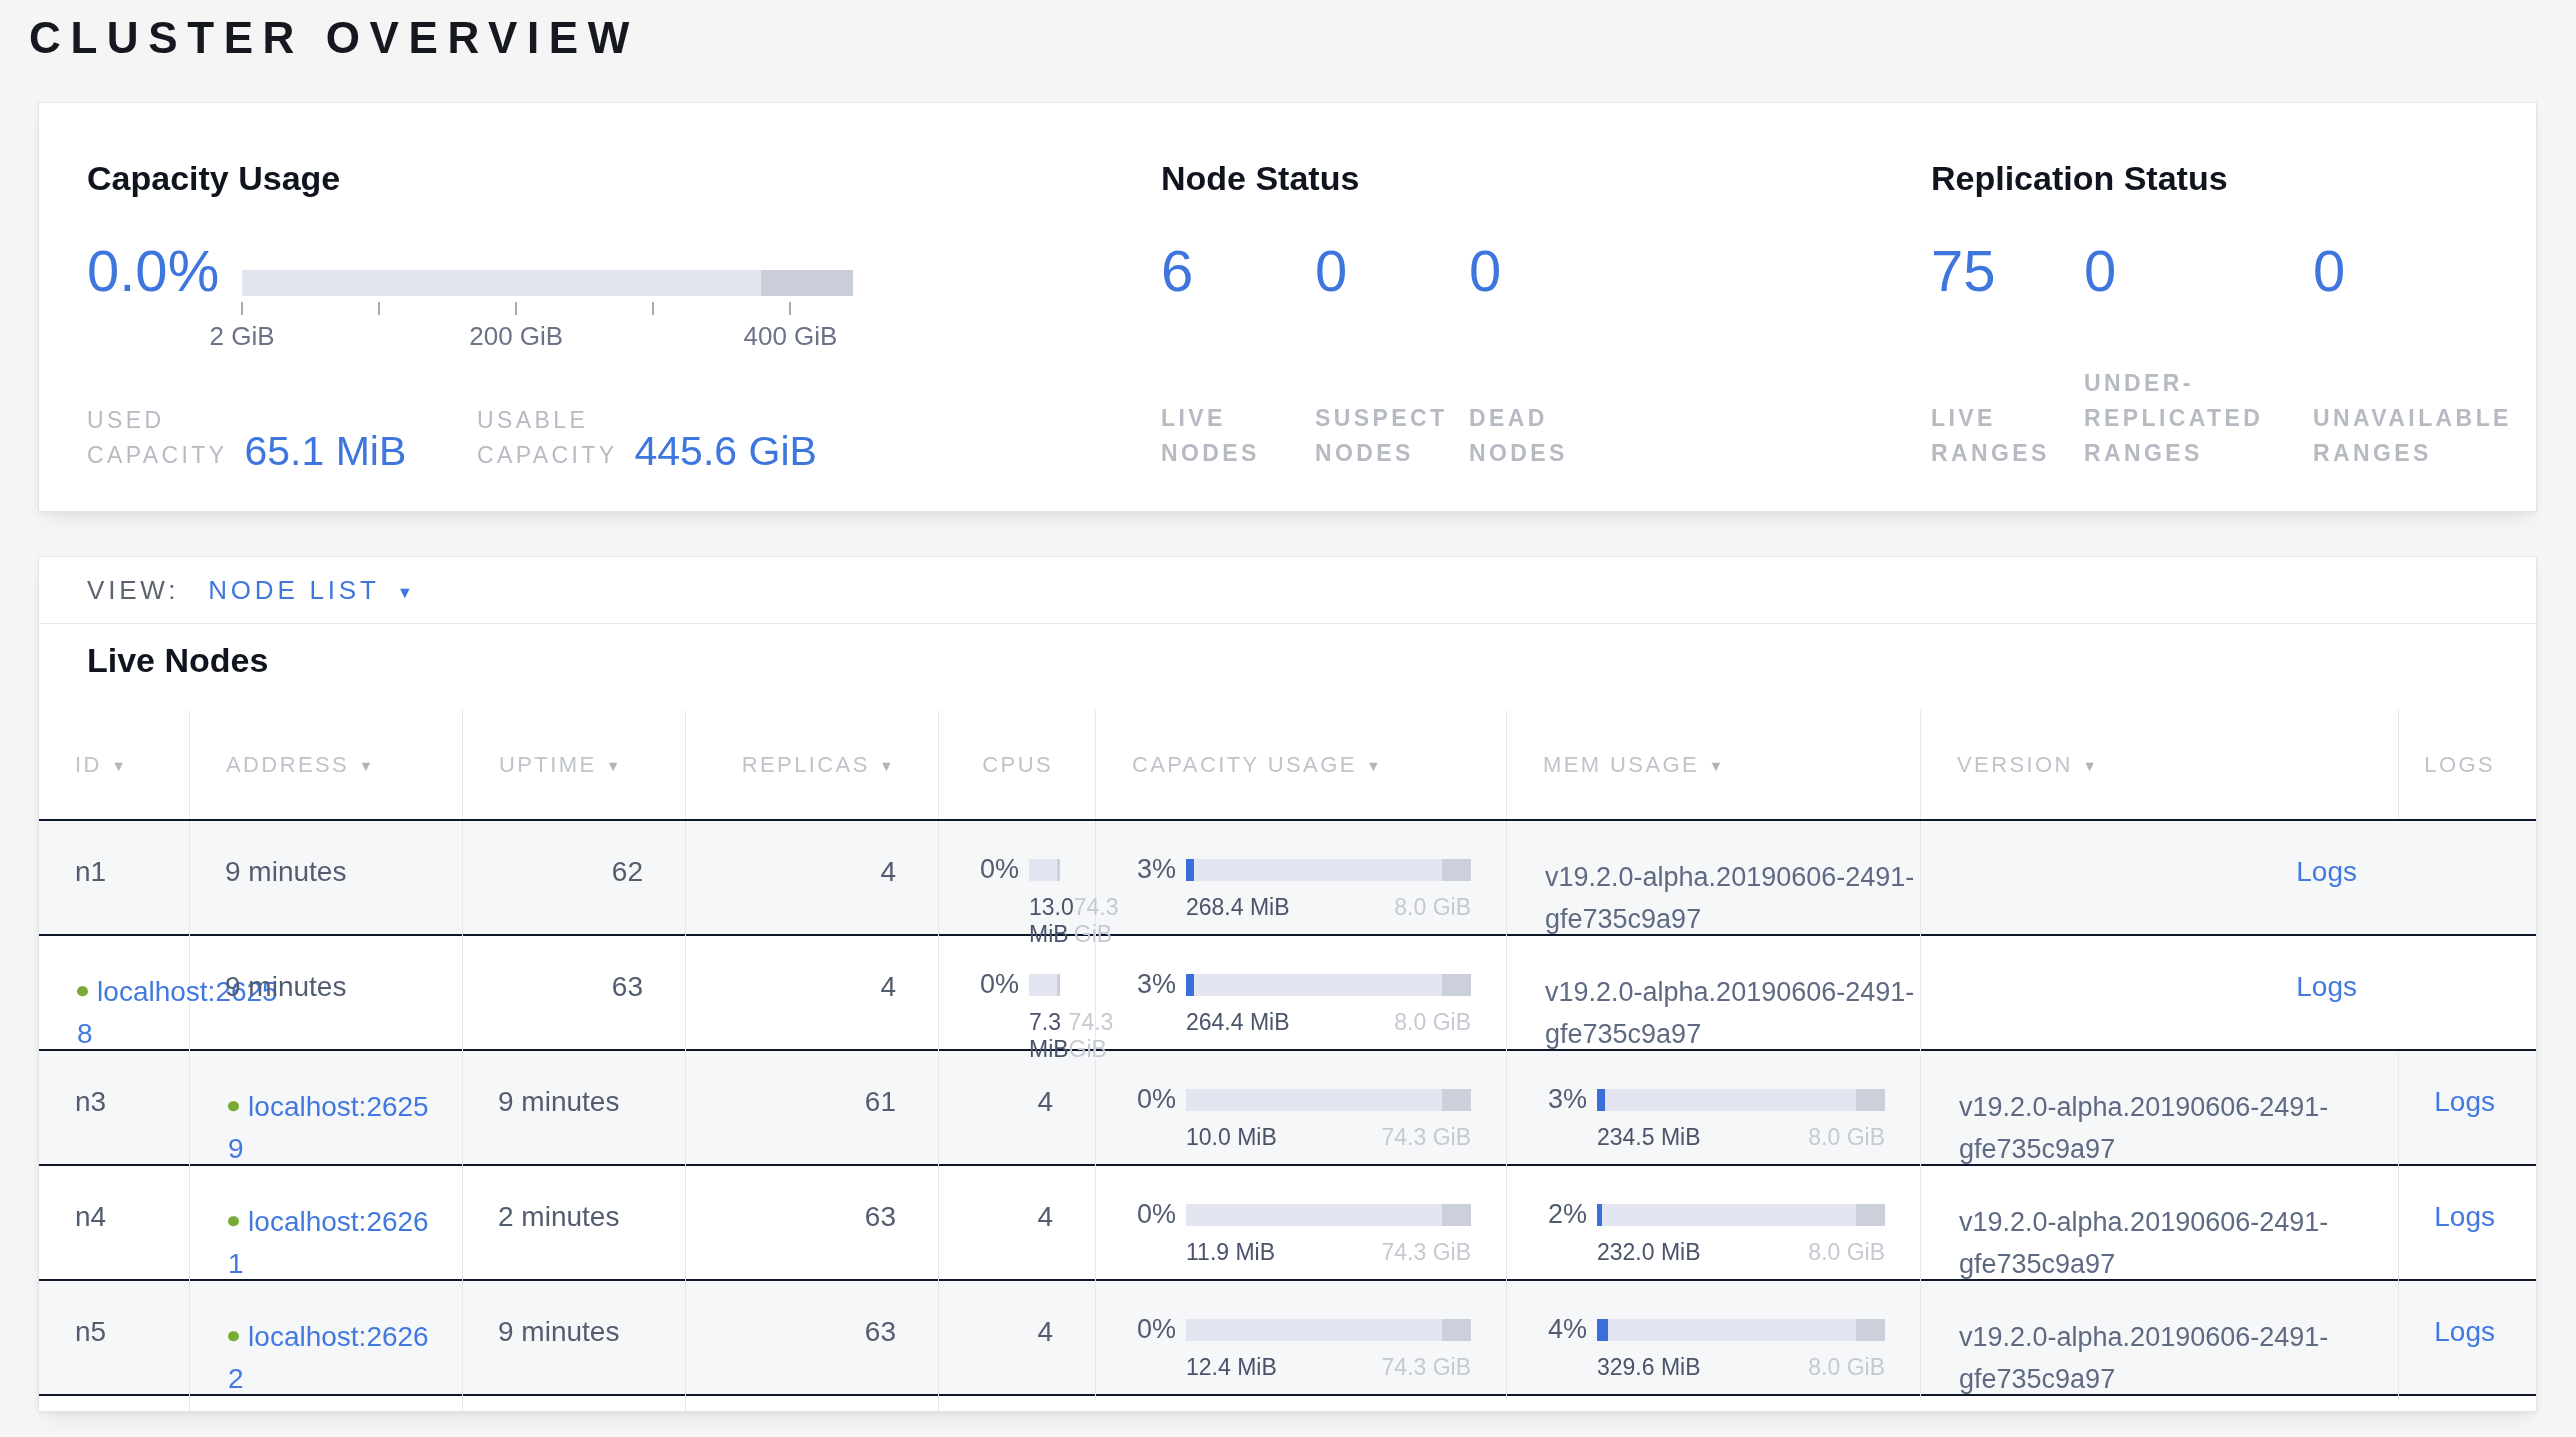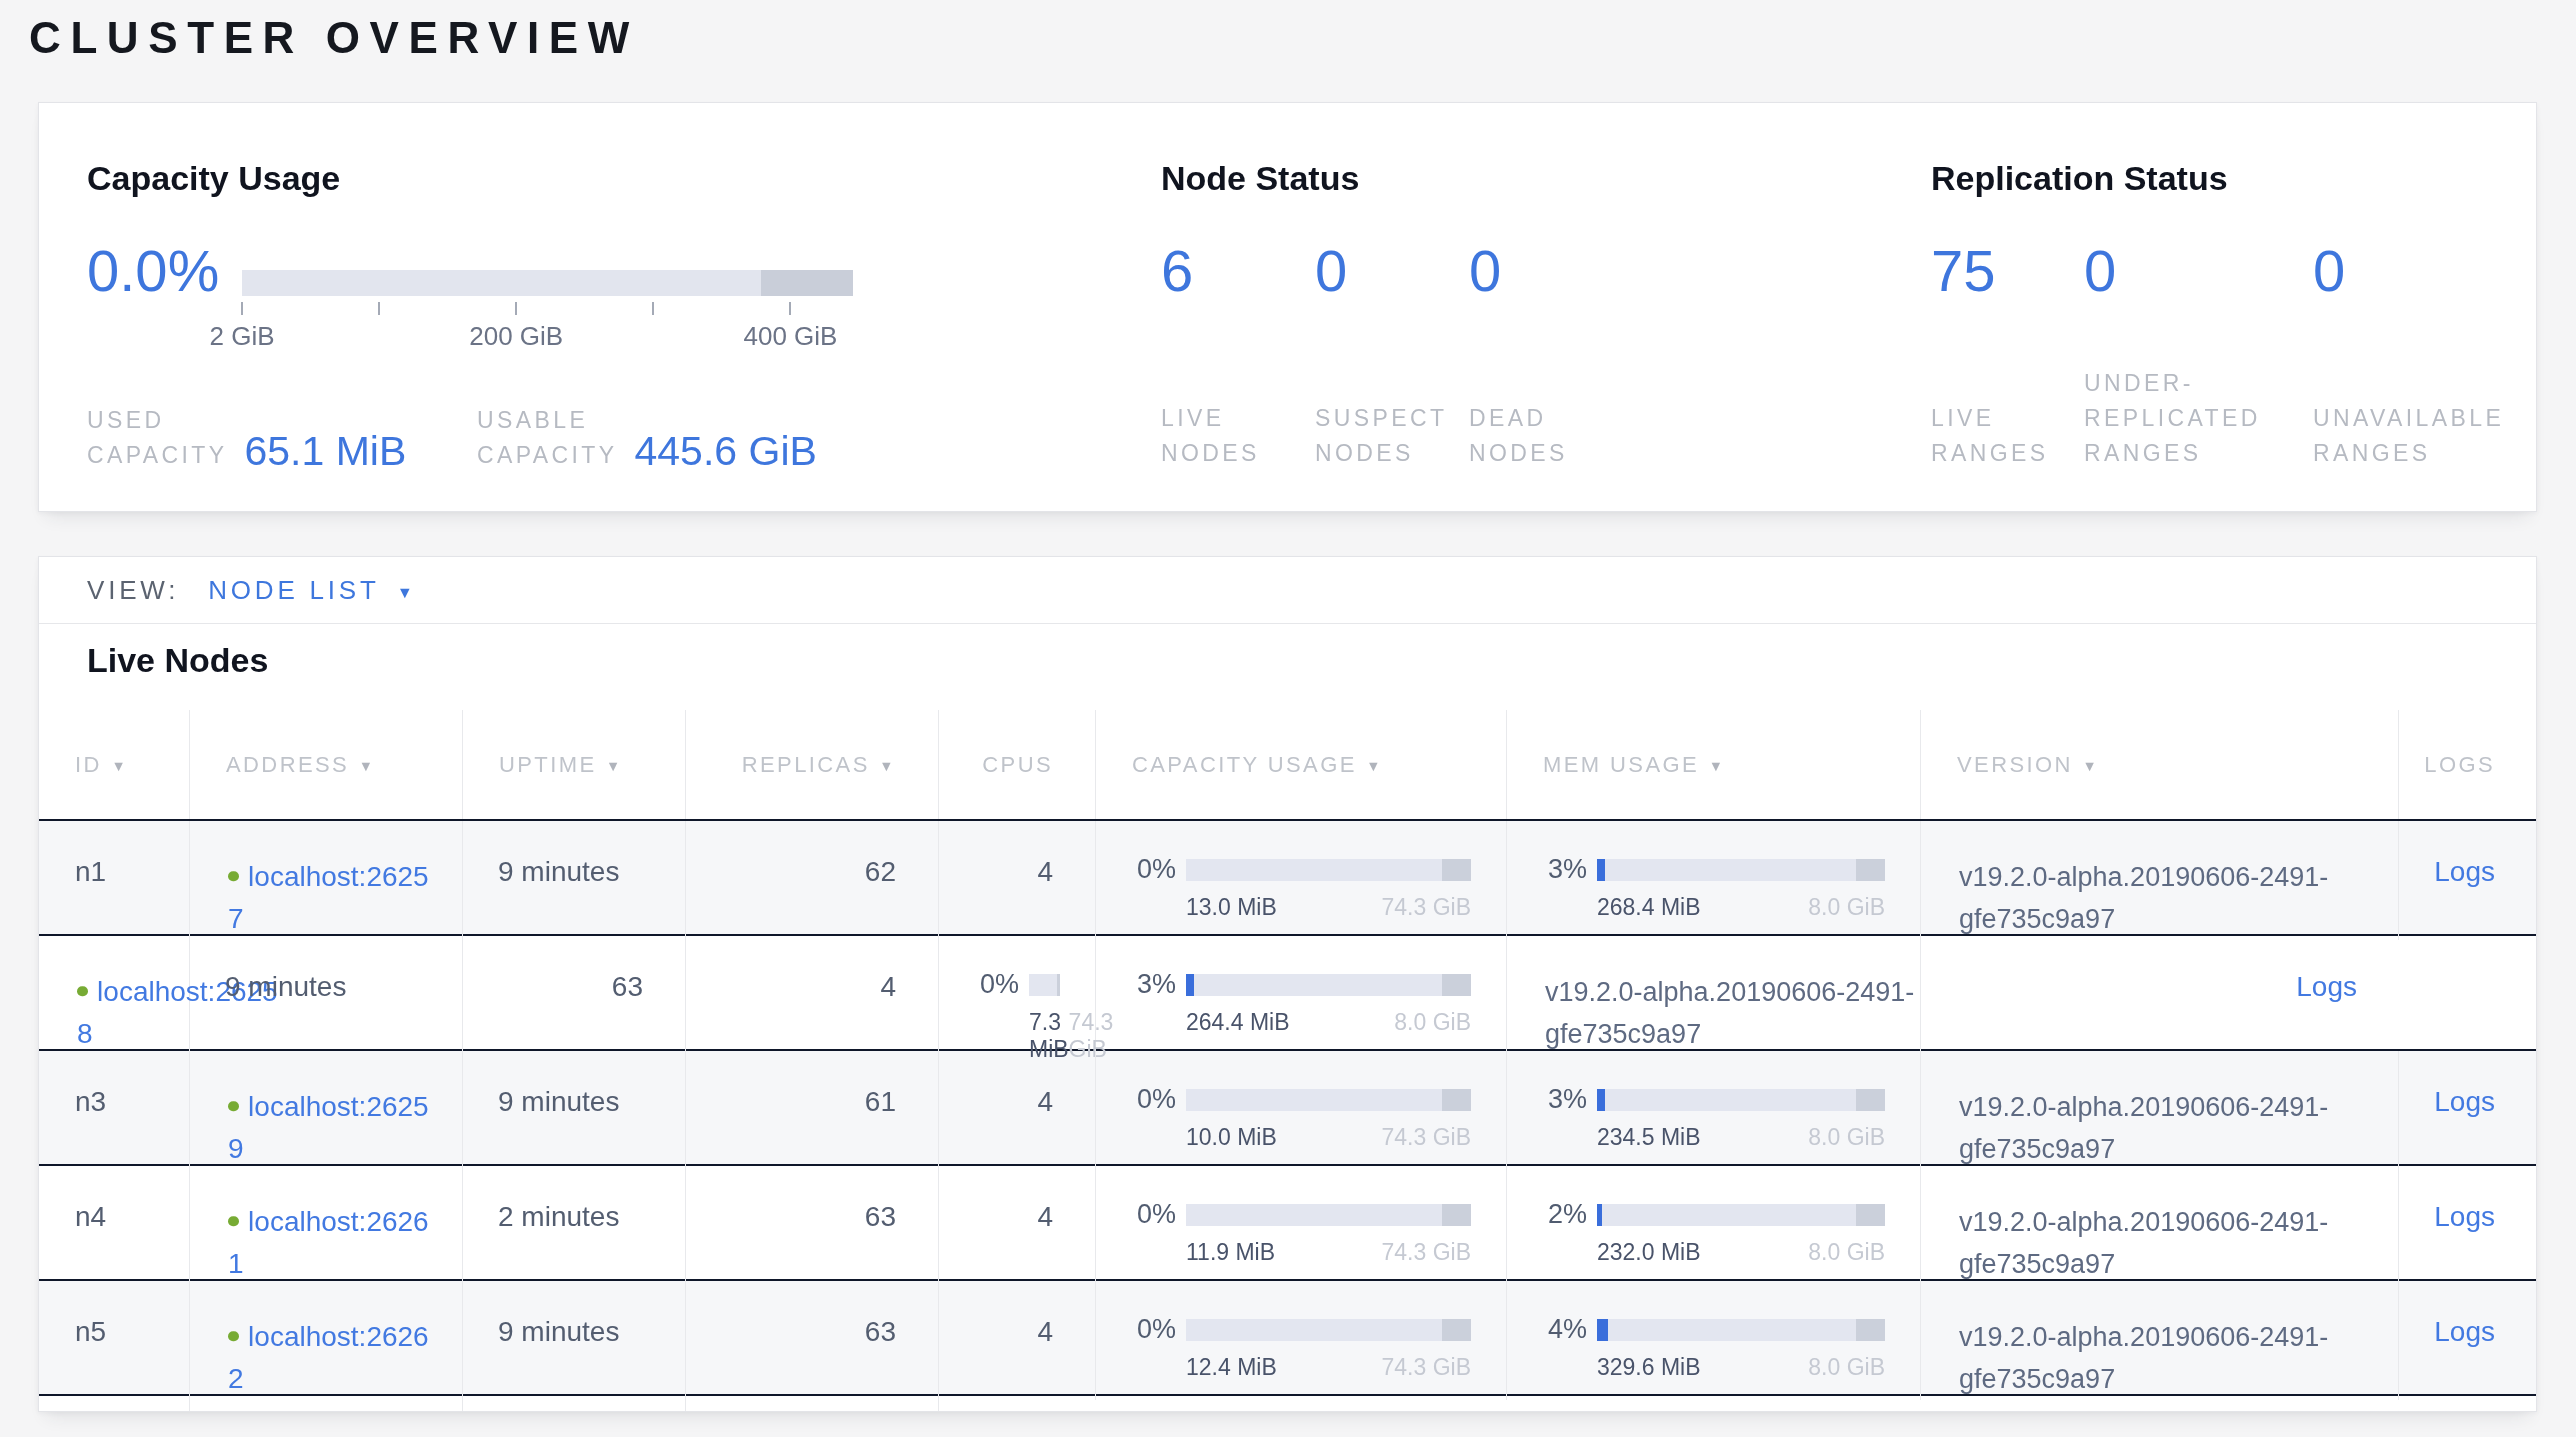--- a/index.html
+++ b/index.html
@@ -39,20 +39,21 @@
   .st-replication{ left:1892px; }
 
   .big-stat {
     position:absolute; top:136px;
     font-size:58px; line-height:63px; color:#3e76dd;
   }
   .stat-label {
     position:absolute; bottom:40px;
     font-size:23px; line-height:35px; letter-spacing:3.4px;
     color:#b6bac2;
+    font-weight:bold;
   }
 
   
   .cap-pct { left:48px; }
   .cap-chart { position:absolute; left:203px; top:167px; width:611px; }
   .cap-bar { position:relative; height:26px; background:#e2e5ee; }
   .cap-bar .darkseg { position:absolute; right:0; top:0; bottom:0; width:15%; background:#c9ced9; }
   .cap-axis { position:relative; height:58px; }
   .cap-axis .tick {
     position:absolute; top:5.8px; width:1.9px; height:13.4px; background:#a4aab6;
@@ -270,25 +271,20 @@
             <span>VERSION</span>
             <span class="sort-caret">▼</span>
           </div>
           <div class="right">
             <span>LOGS</span>
           </div>
         </div>
       <div id="tbody">
   <div class="trow tbody-row">
     <div class="cell-id">n1</div>
-    <div class="cell-address">
-      <div class="addr-wrap">
-        <span class="dot"></span><a class="link">localhost:26257</a>
-      </div>
-    </div>
     <div class="cell-uptime">9 minutes</div>
     <div class="cell-replicas">62</div>
     <div class="cell-cpus">4</div>
     <div class="meter-cell">
       <div class="meter-top">
         <span class="meter-pct">0%</span>
         <span class="meter-bar">
           <span class="darkseg"></span>
         </span>
       </div>

